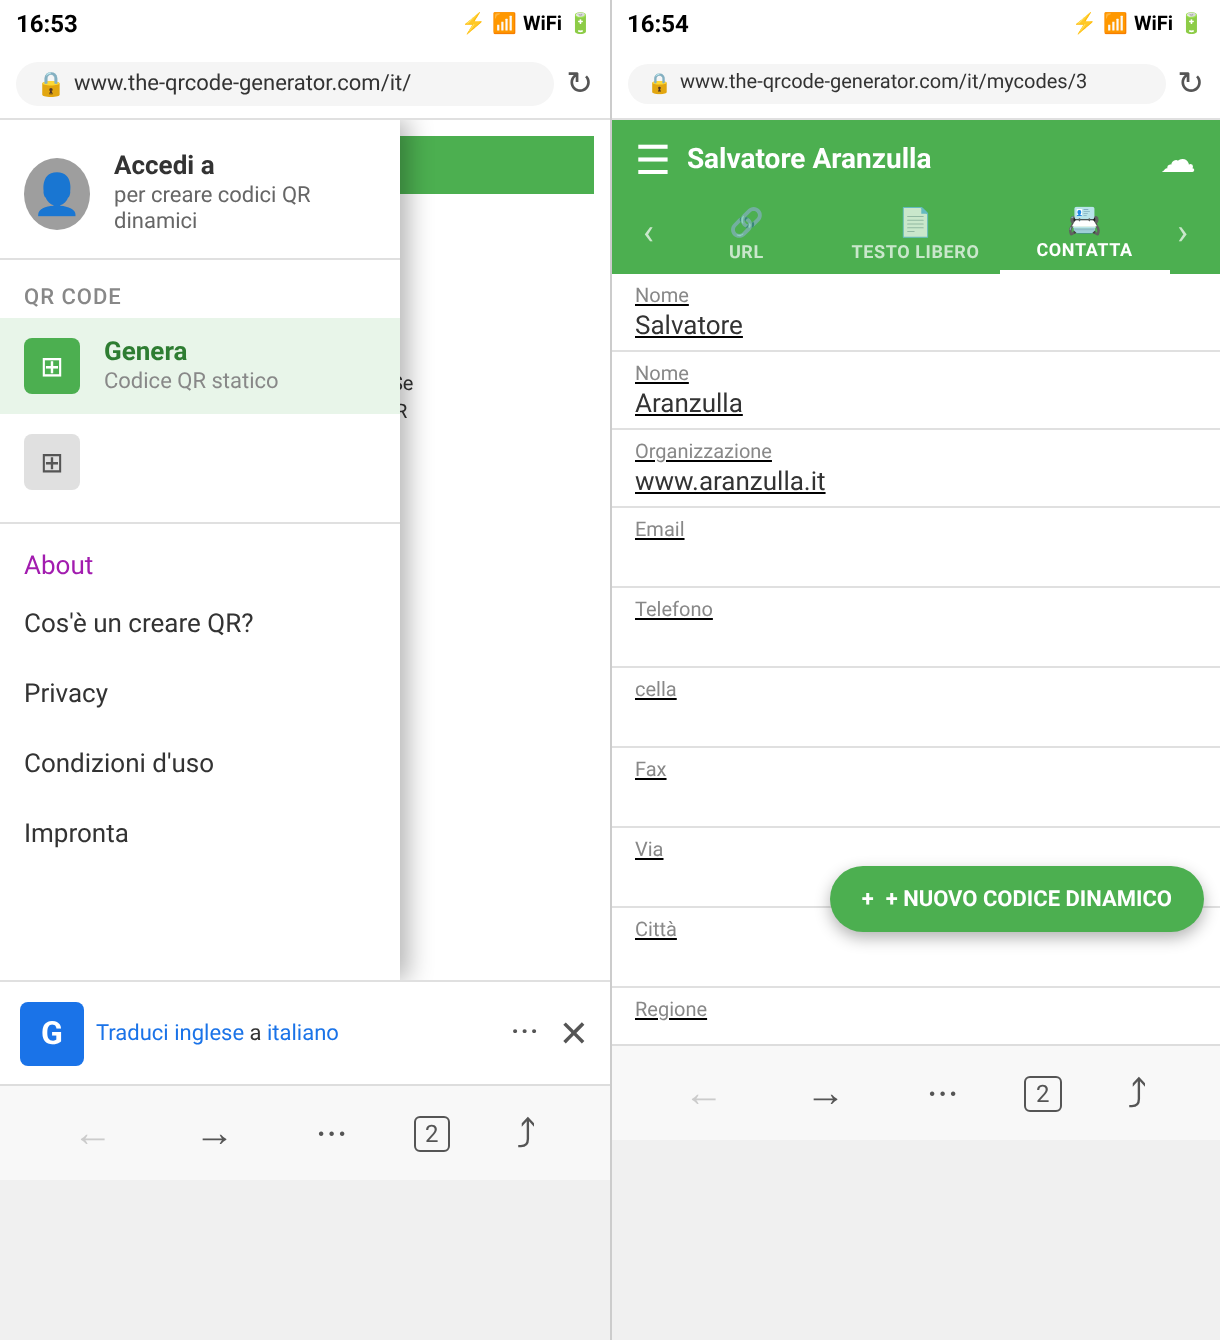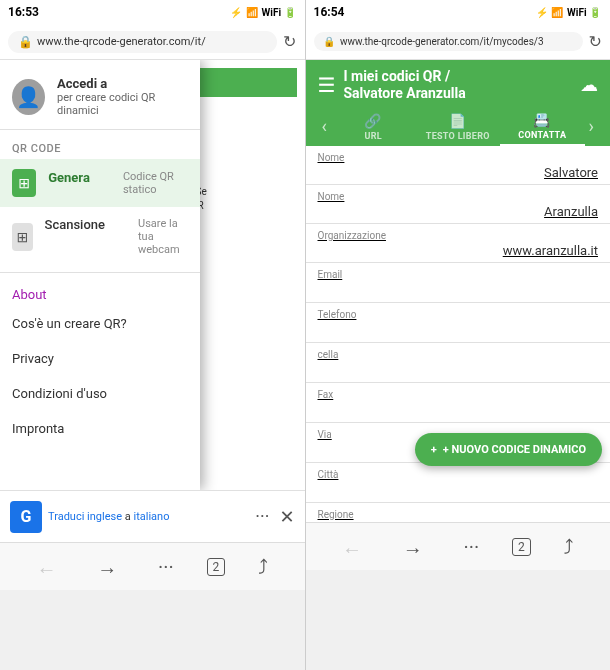--- a/index.html
+++ b/index.html
@@ -148,24 +148,24 @@
       width: 28px; height: 28px;
       background: #e0e0e0;
       border-radius: 4px;
       display: flex; align-items: center; justify-content: center;
       font-size: 14px; color: #555;
     }
     .drawer-item.active .drawer-item-icon {
       background: #4caf50;
       color: #fff;
     }
-    .drawer-item-text { display: flex; }
+    .drawer-item-text { display: flex; flex-direction: column; }
     .drawer-item-label { font-size: 13px; color: #333; font-weight: 500; }
     .drawer-item.active .drawer-item-label { color: #2e7d32; font-weight: bold; }
-    .drawer-item-sublabel { font-size: 11px; color: #888; margin-left: 33px; }
+    .drawer-item-sublabel { font-size: 11px; color: #888; }
 
     .drawer-divider {
       height: 1px; background: #e0e0e0; margin: 6px 0;
     }
 
     .drawer-about-label {
       padding: 8px 12px 4px 12px;
       font-size: 13px; color: #a21caf;
     }
 
@@ -322,21 +322,20 @@
     .form-label {
       font-size: 10px;
       color: #888;
       margin-bottom: 2px;
     }
     .form-value {
       font-size: 13px;
       color: #333;
       padding-bottom: 4px;
       min-height: 18px;
-      text-align: right;
     }
     .form-empty {
       min-height: 20px;
     }
 
     
     .fab-button {
       position: absolute;
       bottom: 56px;
       right: 8px;
@@ -442,24 +441,20 @@
       <div class="drawer-item active">
         <div class="drawer-item-icon">⊞</div>
         <div class="drawer-item-text">
           <span class="drawer-item-label">Genera</span>
           <span class="drawer-item-sublabel">Codice QR statico</span>
         </div>
       </div>
 
       <div class="drawer-item">
         <div class="drawer-item-icon">⊞</div>
-        <div class="drawer-item-text">
-          <span class="drawer-item-label">Scansione</span>
-          <span class="drawer-item-sublabel">Usare la tua webcam</span>
-        </div>
       </div>
 
       <div class="drawer-divider"></div>
 
       <div class="drawer-about-label">About</div>
 
       <div class="drawer-link">Cos'è un creare QR?</div>
       <div class="drawer-link">Privacy</div>
       <div class="drawer-link">Condizioni d'uso</div>
       <div class="drawer-link">Impronta</div>
@@ -506,21 +501,20 @@
       <span style="color:#4caf50; font-size:10px;">🔒</span>
       <span>www.the-qrcode-generator.com/it/mycodes/3</span>
     </div>
     <span style="font-size:16px; color:#555;">↻</span>
   </div>
 
   <div class="app-header">
     <div class="app-header-top">
       <span class="app-header-menu">☰</span>
       <div class="app-header-title">
-        <div>I miei codici QR /</div>
         <div>Salvatore Aranzulla</div>
       </div>
       <span class="app-header-cloud">☁</span>
     </div>
 
     <div class="app-tabs">
       <span class="app-tab-arrow">‹</span>
 
       <div class="app-tab">
         <span class="app-tab-icon">🔗</span>

